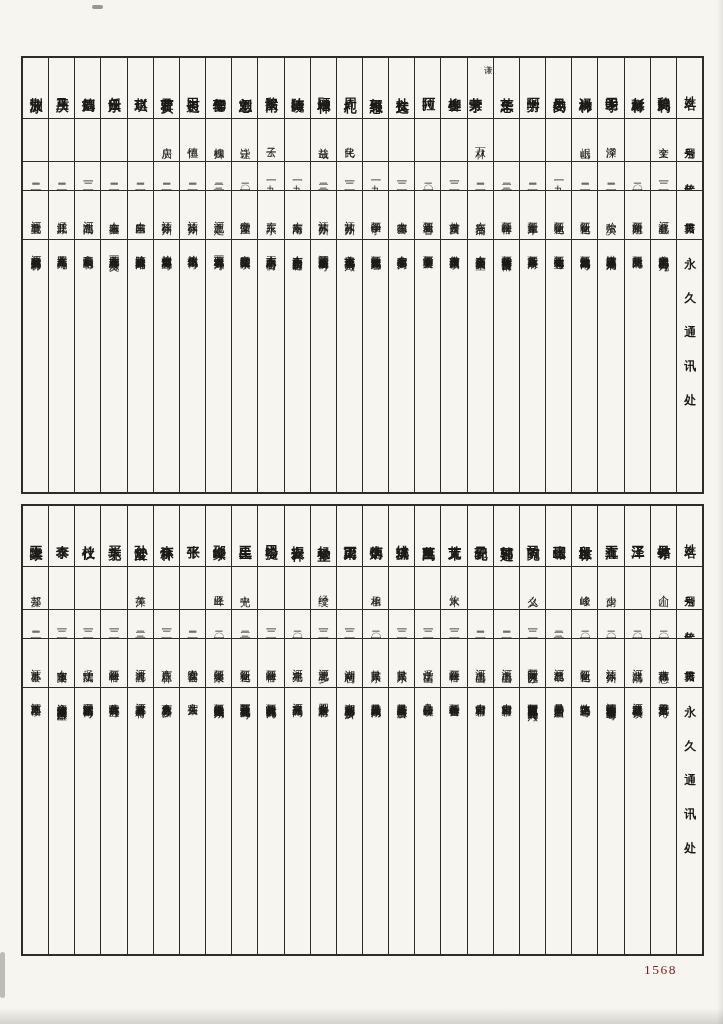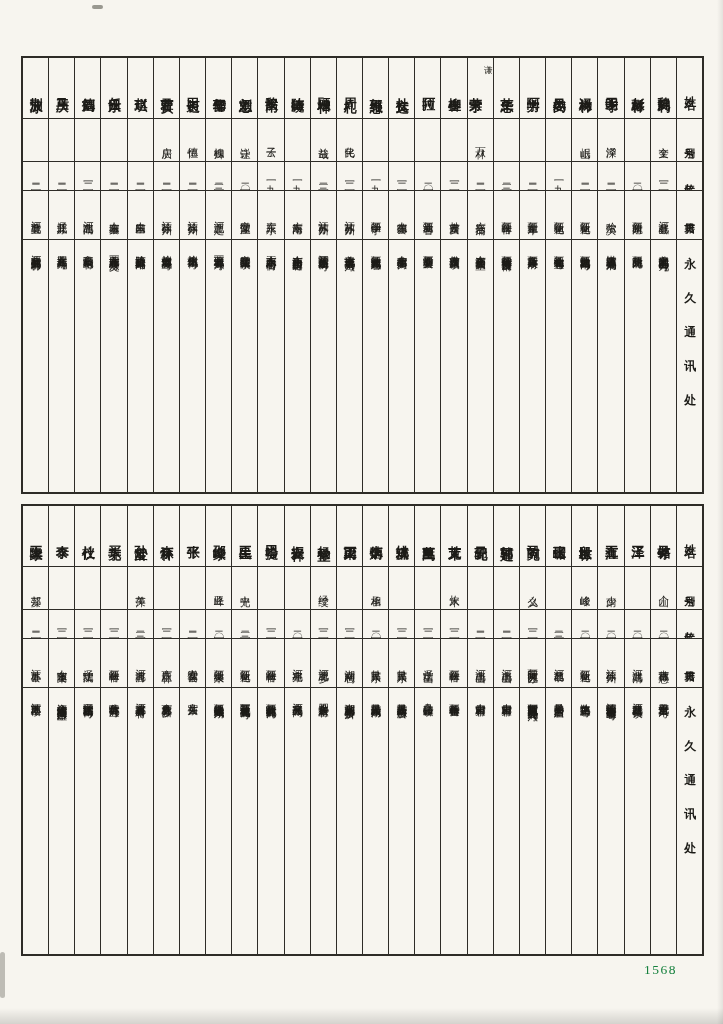--- a/index.html
+++ b/index.html
@@ -55,21 +55,21 @@
 
   
   .header-col .cell { background:#f7f5ef; }
   .hdr-text  { font-size:12px; font-weight:700; letter-spacing:2px; }
   .hdr-text.tight { letter-spacing:0px; font-size:10.5px; }
   .addr-header-text { font-size:12px; font-weight:700; letter-spacing:34px; }
 
   
   .page-number {
     position:absolute; right:46px; bottom:46px;
-    font-size:13.5px; letter-spacing:1.5px; color:#15803d;
+    font-size:13.5px; letter-spacing:1.5px; color:#7f1d1d;
   }
 
   
   .artifact { position:absolute; pointer-events:none; }
   .spot-top     { left:92px; top:5px; width:11px; height:4px; background:#4d4a42; opacity:.55; border-radius:2px; }
   .smudge-left  { left:0; bottom:26px; width:5px; height:46px; background:#6a675e; opacity:.4; border-radius:3px; }
   .shadow-bottom{ left:0; right:0; bottom:0; height:16px;
                   background:linear-gradient(to bottom, rgba(0,0,0,0), rgba(0,0,0,0.14)); }
   .shade-right  { top:0; bottom:0; right:0; width:6px;
                   background:linear-gradient(to left, rgba(0,0,0,0.08), rgba(0,0,0,0)); }

